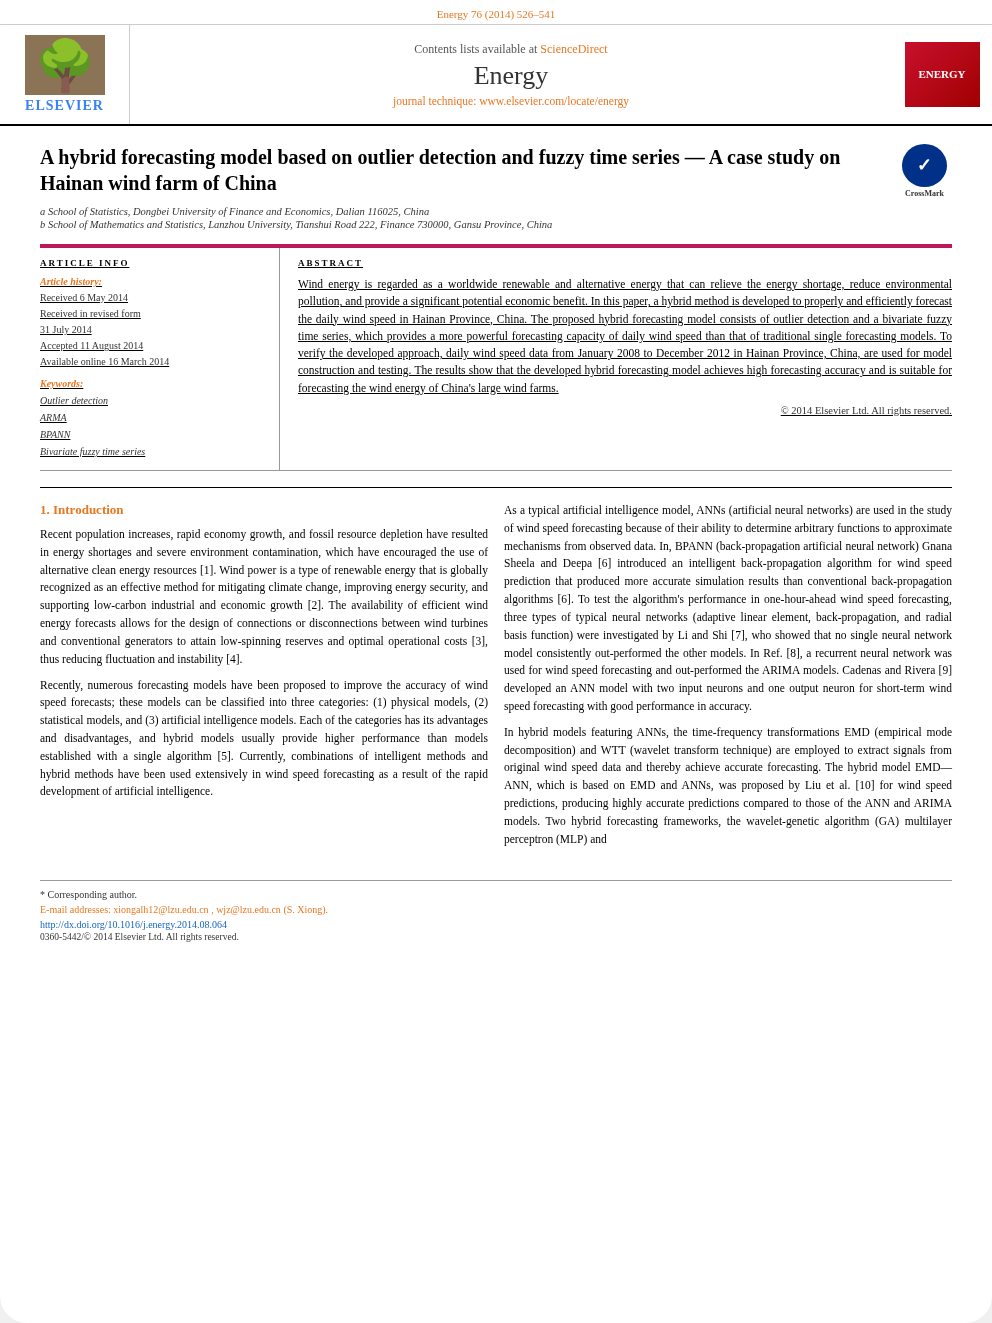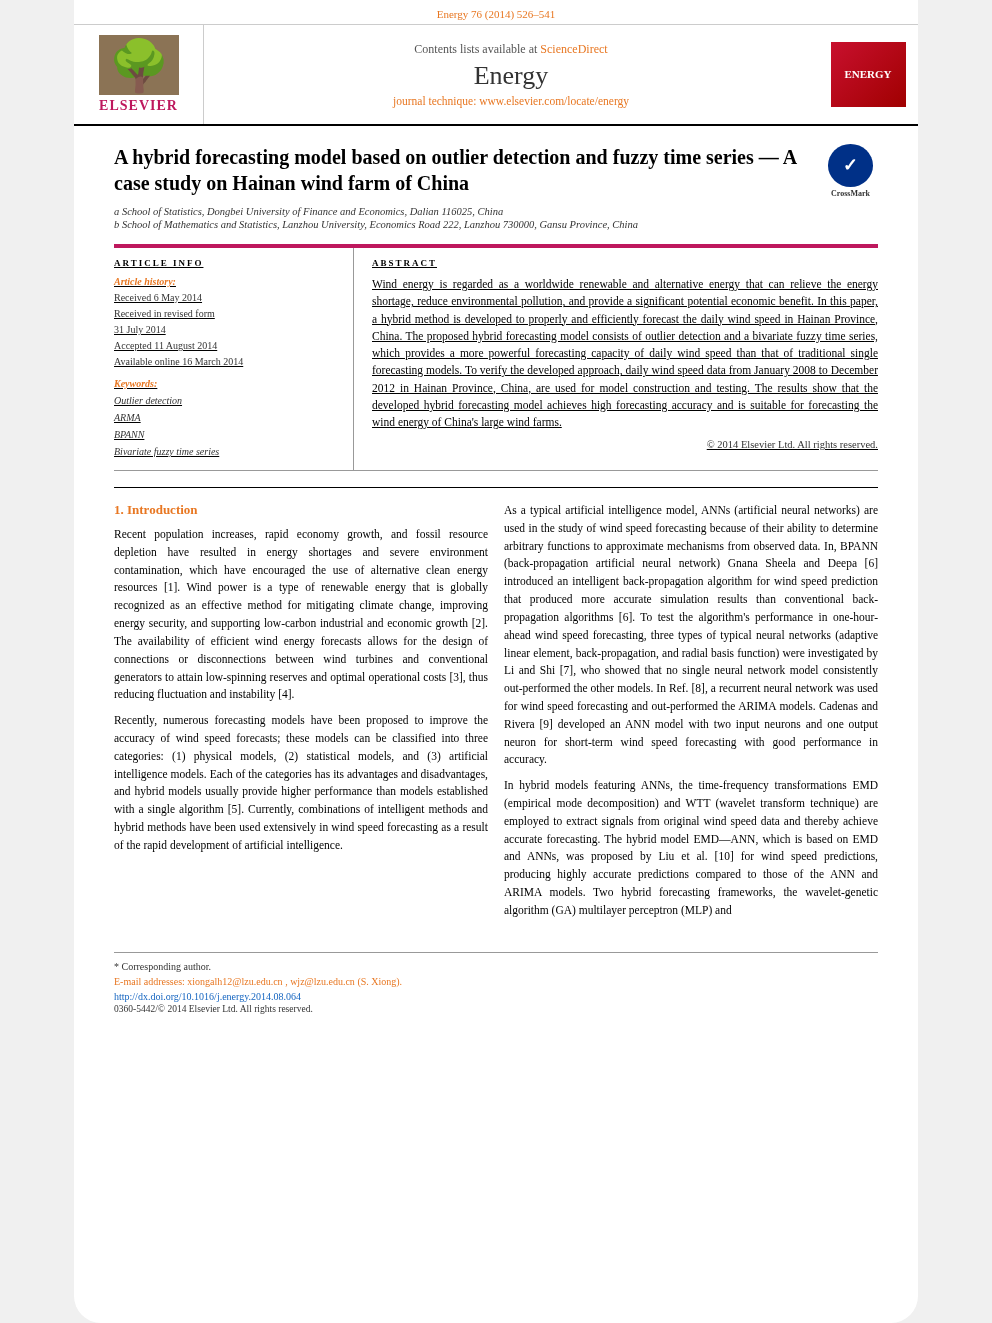--- a/index.html
+++ b/index.html
@@ -3,21 +3,21 @@
   <meta charset="utf-8">
   <style>
     * { margin: 0; padding: 0; box-sizing: border-box; }
     body {
       background: #f0f0f0;
       font-family: 'Times New Roman', Times, serif;
       font-size: 13px;
       color: #000;
     }
     .page-container {
-      width: 844px;
+      width: 992px;
       min-height: 1323px;
       background: #fff;
       margin: 0 auto;
       padding: 0;
       border-radius: 27px;
     }
     
     .top-banner {
       background: #fff;
       text-align: center;
@@ -57,21 +57,21 @@
     .elsevier-logo .tree-img::before {
       content: '🌳';
       font-size: 50px;
       position: absolute;
       top: 2px;
       left: 10px;
     }
     .elsevier-label {
       font-size: 14px;
       font-weight: bold;
-      color: #be185d;
+      color: #3b82f6;
       letter-spacing: 1px;
       margin-top: 3px;
     }
     .header-center {
       flex: 1;
       display: flex;
       flex-direction: column;
       align-items: center;
       justify-content: center;
       padding: 8px 0;
@@ -332,21 +332,21 @@
         <div class="crossmark-circle">✓</div>
         <span class="crossmark-label">CrossMark</span>
       </div>
     </div>
 
 
     <div class="affiliation">
       <span>a School of Statistics, Dongbei University of Finance and Economics, Dalian 116025, China</span>
     </div>
     <div class="affiliation">
-      <span>b School of Mathematics and Statistics, Lanzhou University, Economics Road 222, Lanzhou 730000, Gansu Province, China</span>
+      <span>b School of Mathematics and Statistics, Lanzhou University, Tianshui Road 222, Finance 730000, Gansu Province, China</span>
     </div>
 
     <div class="info-area">
 
       <div class="article-info-col">
         <div class="section-label">ARTICLE INFO</div>
 
         <div class="info-group-label">Article history:</div>
         <div class="info-date">
           <span>Received 6 May 2014</span>

